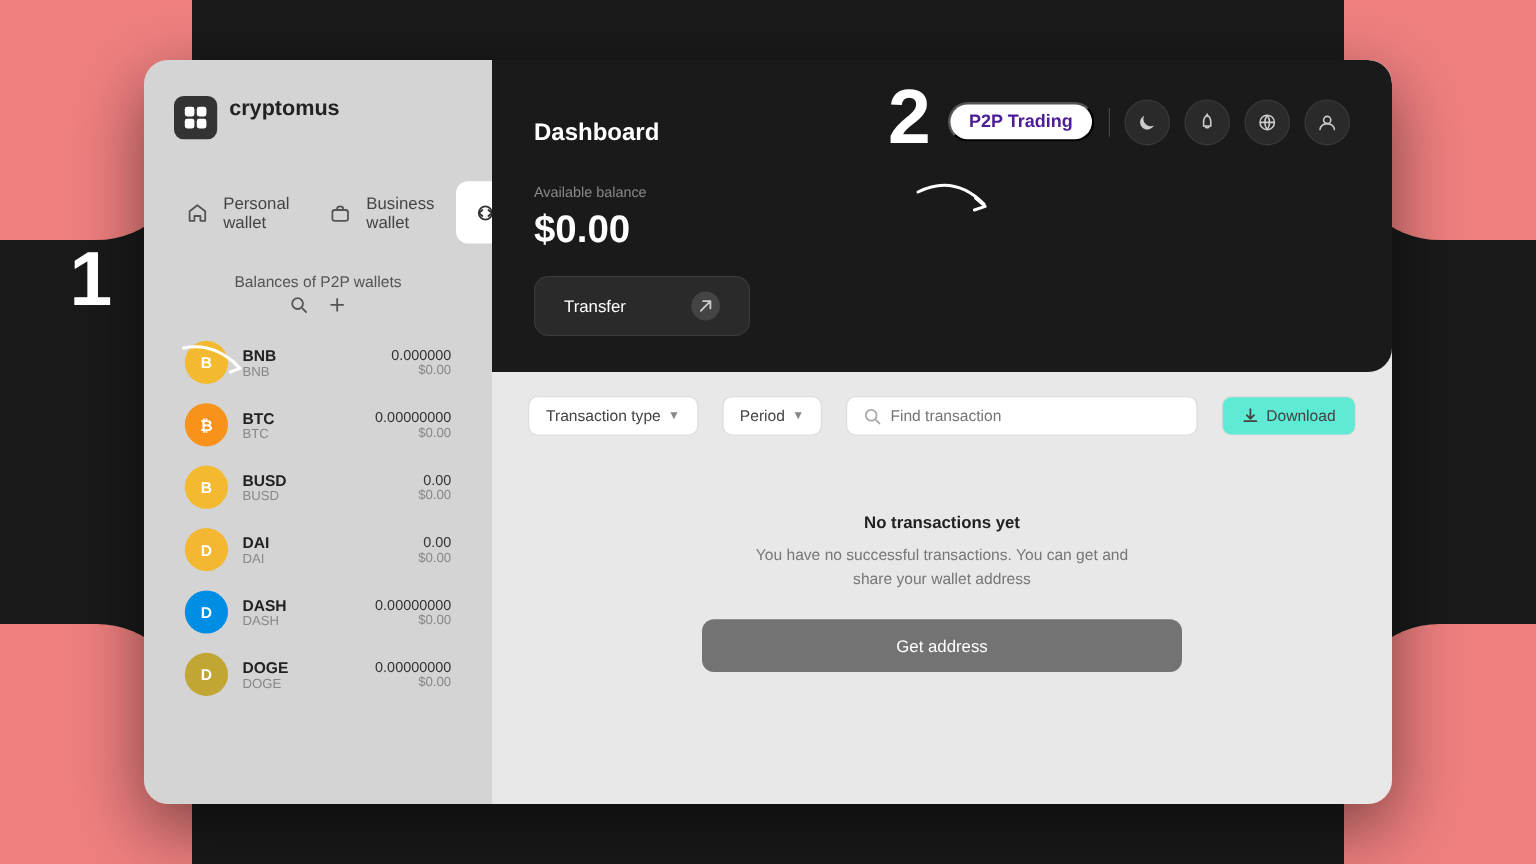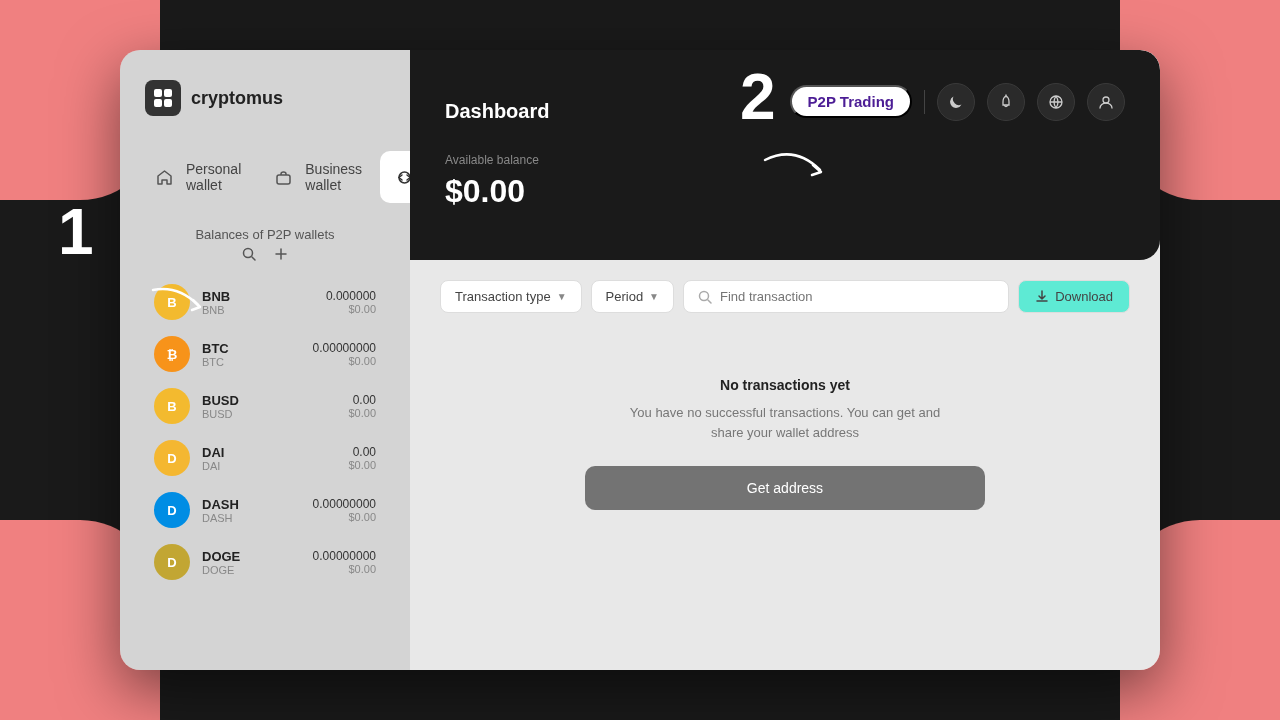--- a/index.html
+++ b/index.html
@@ -65,21 +65,21 @@
       width: 290px;
       background: #d4d4d4;
       flex-shrink: 0;
       padding: 30px 20px;
       display: flex;
       flex-direction: column;
     }
 
     .logo-area {
       display: flex;
-      align-items: center;
+      align-items: flex-start;
       gap: 10px;
       margin-bottom: 35px;
       padding-left: 5px;
     }
 
     .logo-icon {
       width: 36px;
       height: 36px;
       background: #333;
       border-radius: 8px;
@@ -329,21 +329,21 @@
 
     
     .transactions-section {
       padding: 20px 30px;
       flex: 1;
     }
 
     .filters-row {
       display: flex;
       align-items: center;
-      gap: 9px;
+      gap: 20px;
       margin-bottom: 24px;
     }
 
     .filter-btn {
       background: white;
       border: 1px solid #ddd;
       border-radius: 8px;
       padding: 8px 14px;
       font-size: 13px;
       color: #444;
@@ -658,20 +658,28 @@
               <circle cx="8" cy="6" r="3" stroke="#ccc" stroke-width="1.3"></circle>
               <path d="M2 14C2 11.24 4.69 9 8 9C11.31 9 14 11.24 14 14" stroke="#ccc" stroke-width="1.3" stroke-linecap="round"></path>
             </svg>
           </button>
         </div>
       </div>
 
       <div class="balance-label">Available balance</div>
       <div class="balance-amount">$0.00</div>
 
+      <button class="transfer-btn">
+        <span>Transfer</span>
+        <div class="transfer-arrow">
+          <svg width="12" height="12" viewBox="0 0 12 12" fill="none">
+            <path d="M2 10L10 2M10 2H4M10 2V8" stroke="#ccc" stroke-width="1.5" stroke-linecap="round" stroke-linejoin="round"></path>
+          </svg>
+        </div>
+      </button>
 
     </div>
 
     <div class="transactions-section">
 
       <div class="filters-row">
         <button class="filter-btn">
           <span>Transaction type</span>
           <span class="chevron">▼</span>
         </button>

